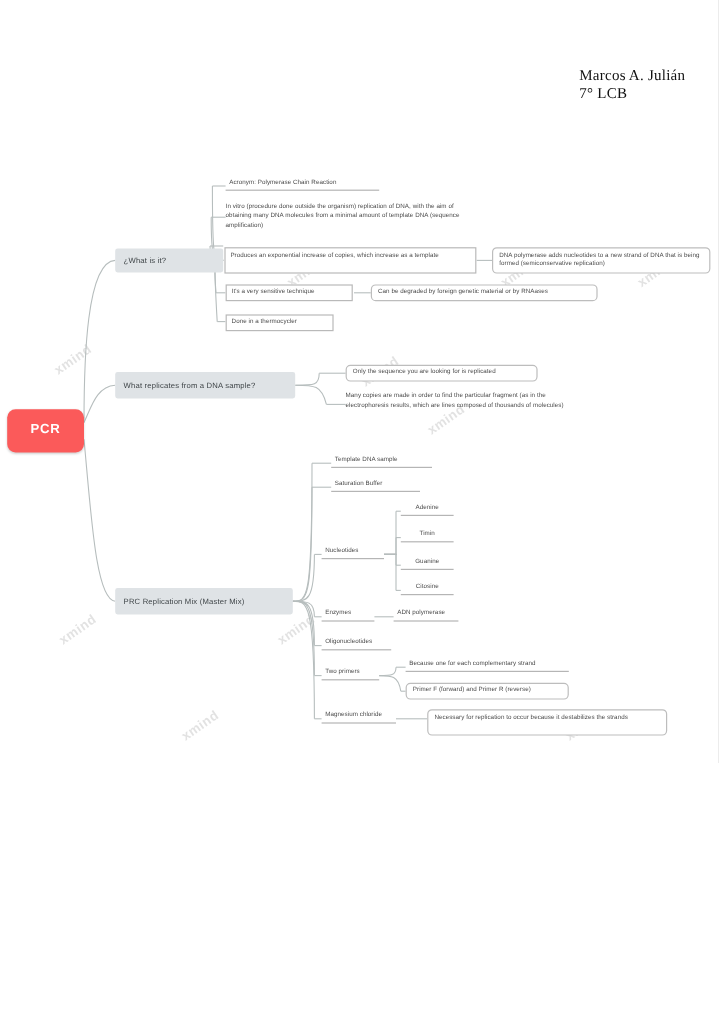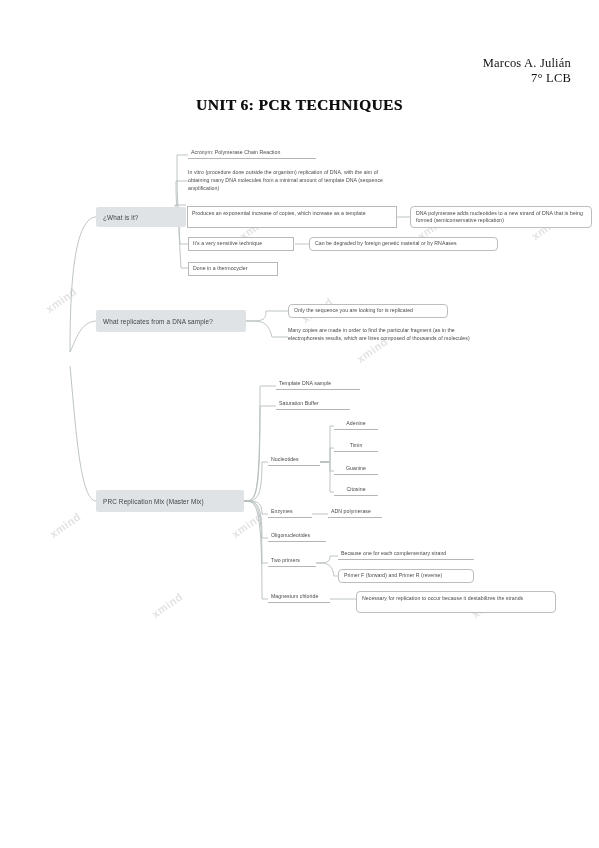--- a/index.html
+++ b/index.html
@@ -16,21 +16,21 @@
     height: 848px;
     background: #ffffff;
     overflow: hidden;
   }
 
   
   .author {
     position: absolute;
     right: 28px;
     top: 56px;
-    text-align: right;
+    text-align: left;
     font-family: "Liberation Serif", serif;
     font-size: 12.5px;
     line-height: 15px;
     color: #111;
     letter-spacing: .2px;
   }
   .doc-title {
     position: absolute;
     left: 0; right: 0;
     top: 96px;
@@ -155,21 +155,20 @@
   <div class="wm" style="left:300px; top:305px;">xmind</div>
   <div class="wm" style="left:355px; top:345px;">xmind</div>
   <div class="wm" style="left:150px; top:600px;">xmind</div>
   <div class="wm" style="left:470px; top:600px;">xmind</div>
 
   <div class="author">
     <div>Marcos A. Julián</div>
     <div>7° LCB</div>
   </div>
 
-  <div class="doc-title">UNIT 6: PCR TECHNIQUES</div>
 
   <div class="map">
 
     <svg viewBox="0 0 599 848">
       <g fill="none" stroke="#b6bdbd" stroke-width="0.9">
 
         <path d="M70,352 C70,300 72,218 96,217"></path>
 
         <path d="M70,352 C76,340 80,322 96,321"></path>
 
@@ -225,20 +224,21 @@
 
         <path d="M316,563 C326,563 330,563 330,556"></path>
         <path d="M316,563 C326,563 332,563 334,576"></path>
         <path d="M330,556 L338,556"></path>
         <path d="M334,576 L338,576"></path>
 
         <path d="M330,599 L356,599"></path>
       </g>
     </svg>
 
+    <div class="node root" style="left:6px; top:341px; width:64px; height:36px;">PCR</div>
 
     <div class="node branch" style="left:96px; top:207px; width:90px; height:20px;">¿What is it?</div>
 
     <div class="node branch" style="left:96px; top:310px; width:150px; height:22px;">What replicates from a DNA sample?</div>
 
     <div class="node branch" style="left:96px; top:490px; width:148px; height:22px;">PRC Replication Mix (Master Mix)</div>
 
     <div class="node underline" style="left:188px; top:148px; width:128px; height:11px;">Acronym: Polymerase Chain Reaction</div>
 
     <div class="node multi" style="left:188px; top:168px; width:200px; height:26px; line-height:8.2px;">In vitro (procedure done outside the organism) replication of DNA, with the aim of obtaining many DNA molecules from a minimal amount of template DNA (sequence amplification)</div>

